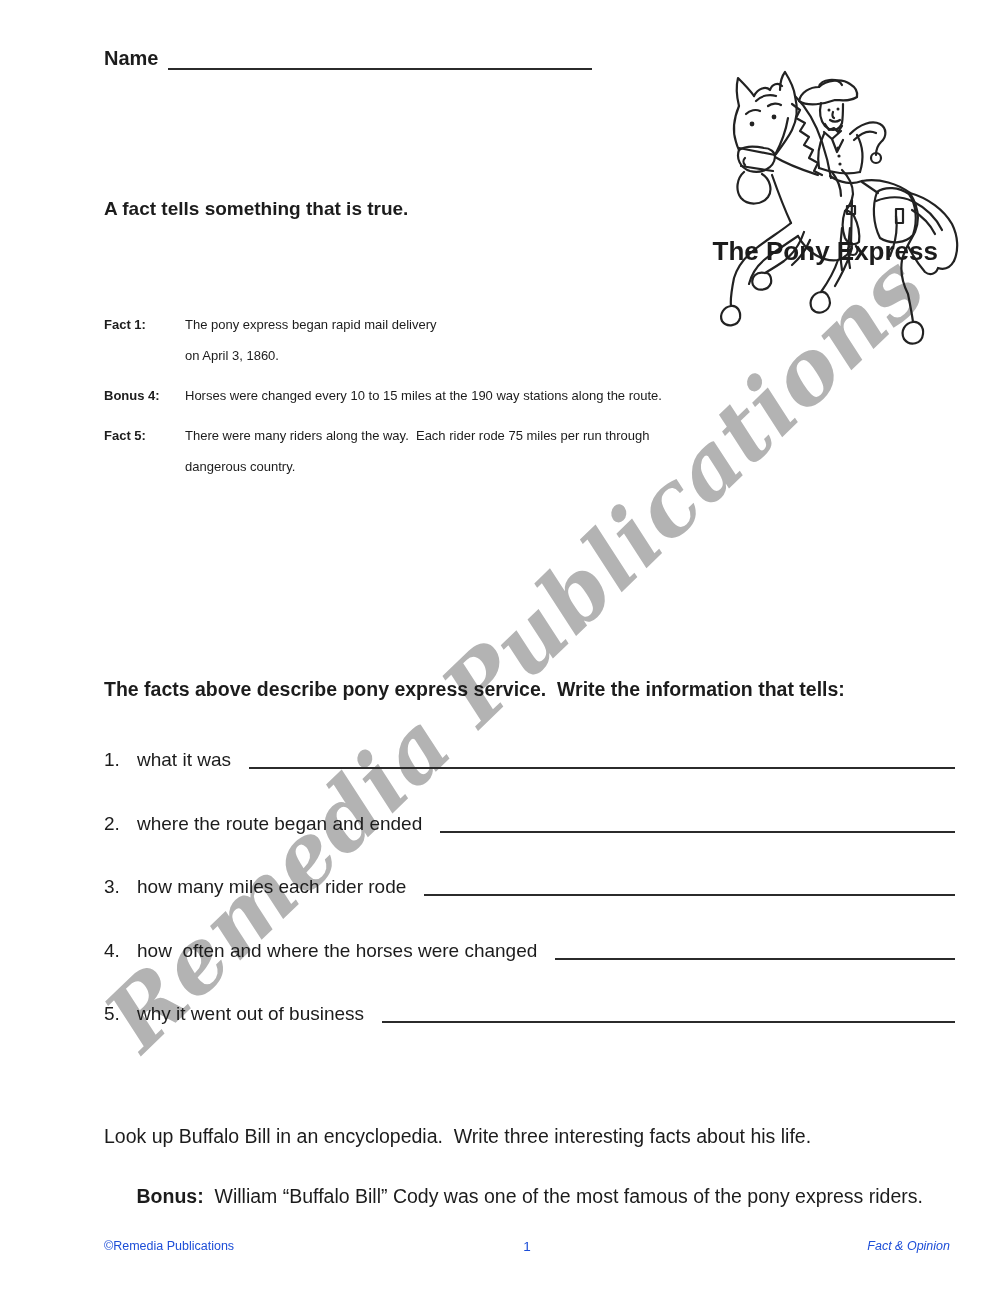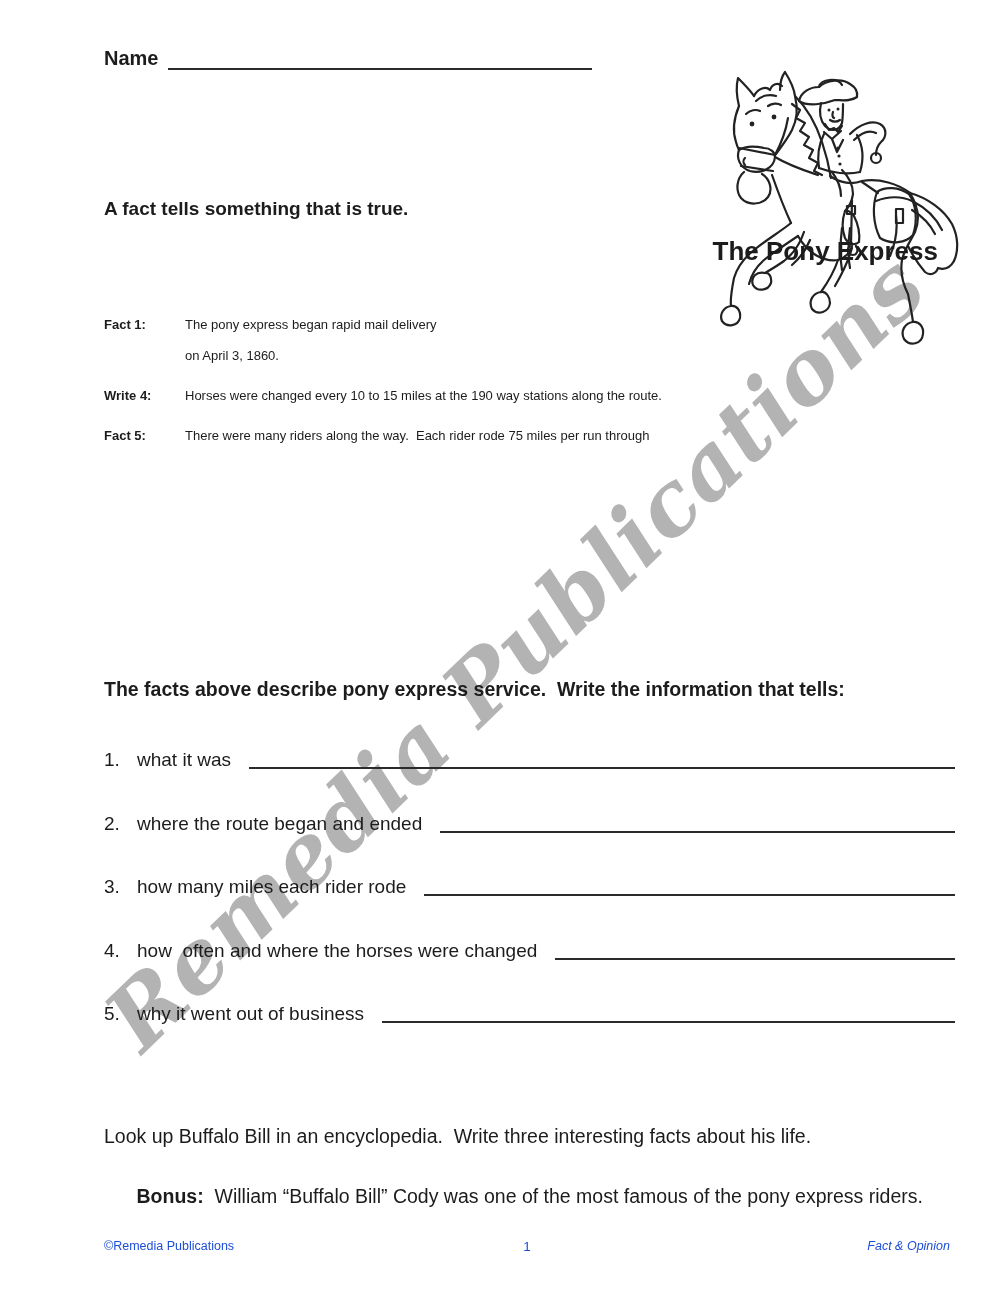--- a/index.html
+++ b/index.html
@@ -147,29 +147,30 @@
 
   <div class="layer facts">
     <div class="fact">
       <span class="fact-label">Fact 1:</span>
       <div class="fact-lines">
         <div class="fact-line">The pony express began rapid mail delivery</div>
         <div class="fact-line">on April 3, 1860.</div>
       </div>
     </div>
     <div class="fact">
-      <span class="fact-label">Write 4:</span>
+      <span class="fact-label">Bonus 4:</span>
       <div class="fact-lines">
         <div class="fact-line">Horses were changed every 10 to 15 miles at the 190 way stations along the route.</div>
       </div>
     </div>
     <div class="fact">
       <span class="fact-label">Fact 5:</span>
       <div class="fact-lines">
         <div class="fact-line">There were many riders along the way.  Each rider rode 75 miles per run through</div>
+        <div class="fact-line">dangerous country.</div>
       </div>
     </div>
   </div>
 
   <div class="layer instruction">The facts above describe pony express service.  Write the information that tells:</div>
 
   <div class="layer questions">
     <div class="question">
       <span class="q-num">1.</span>
       <span class="q-text">what it was</span>

